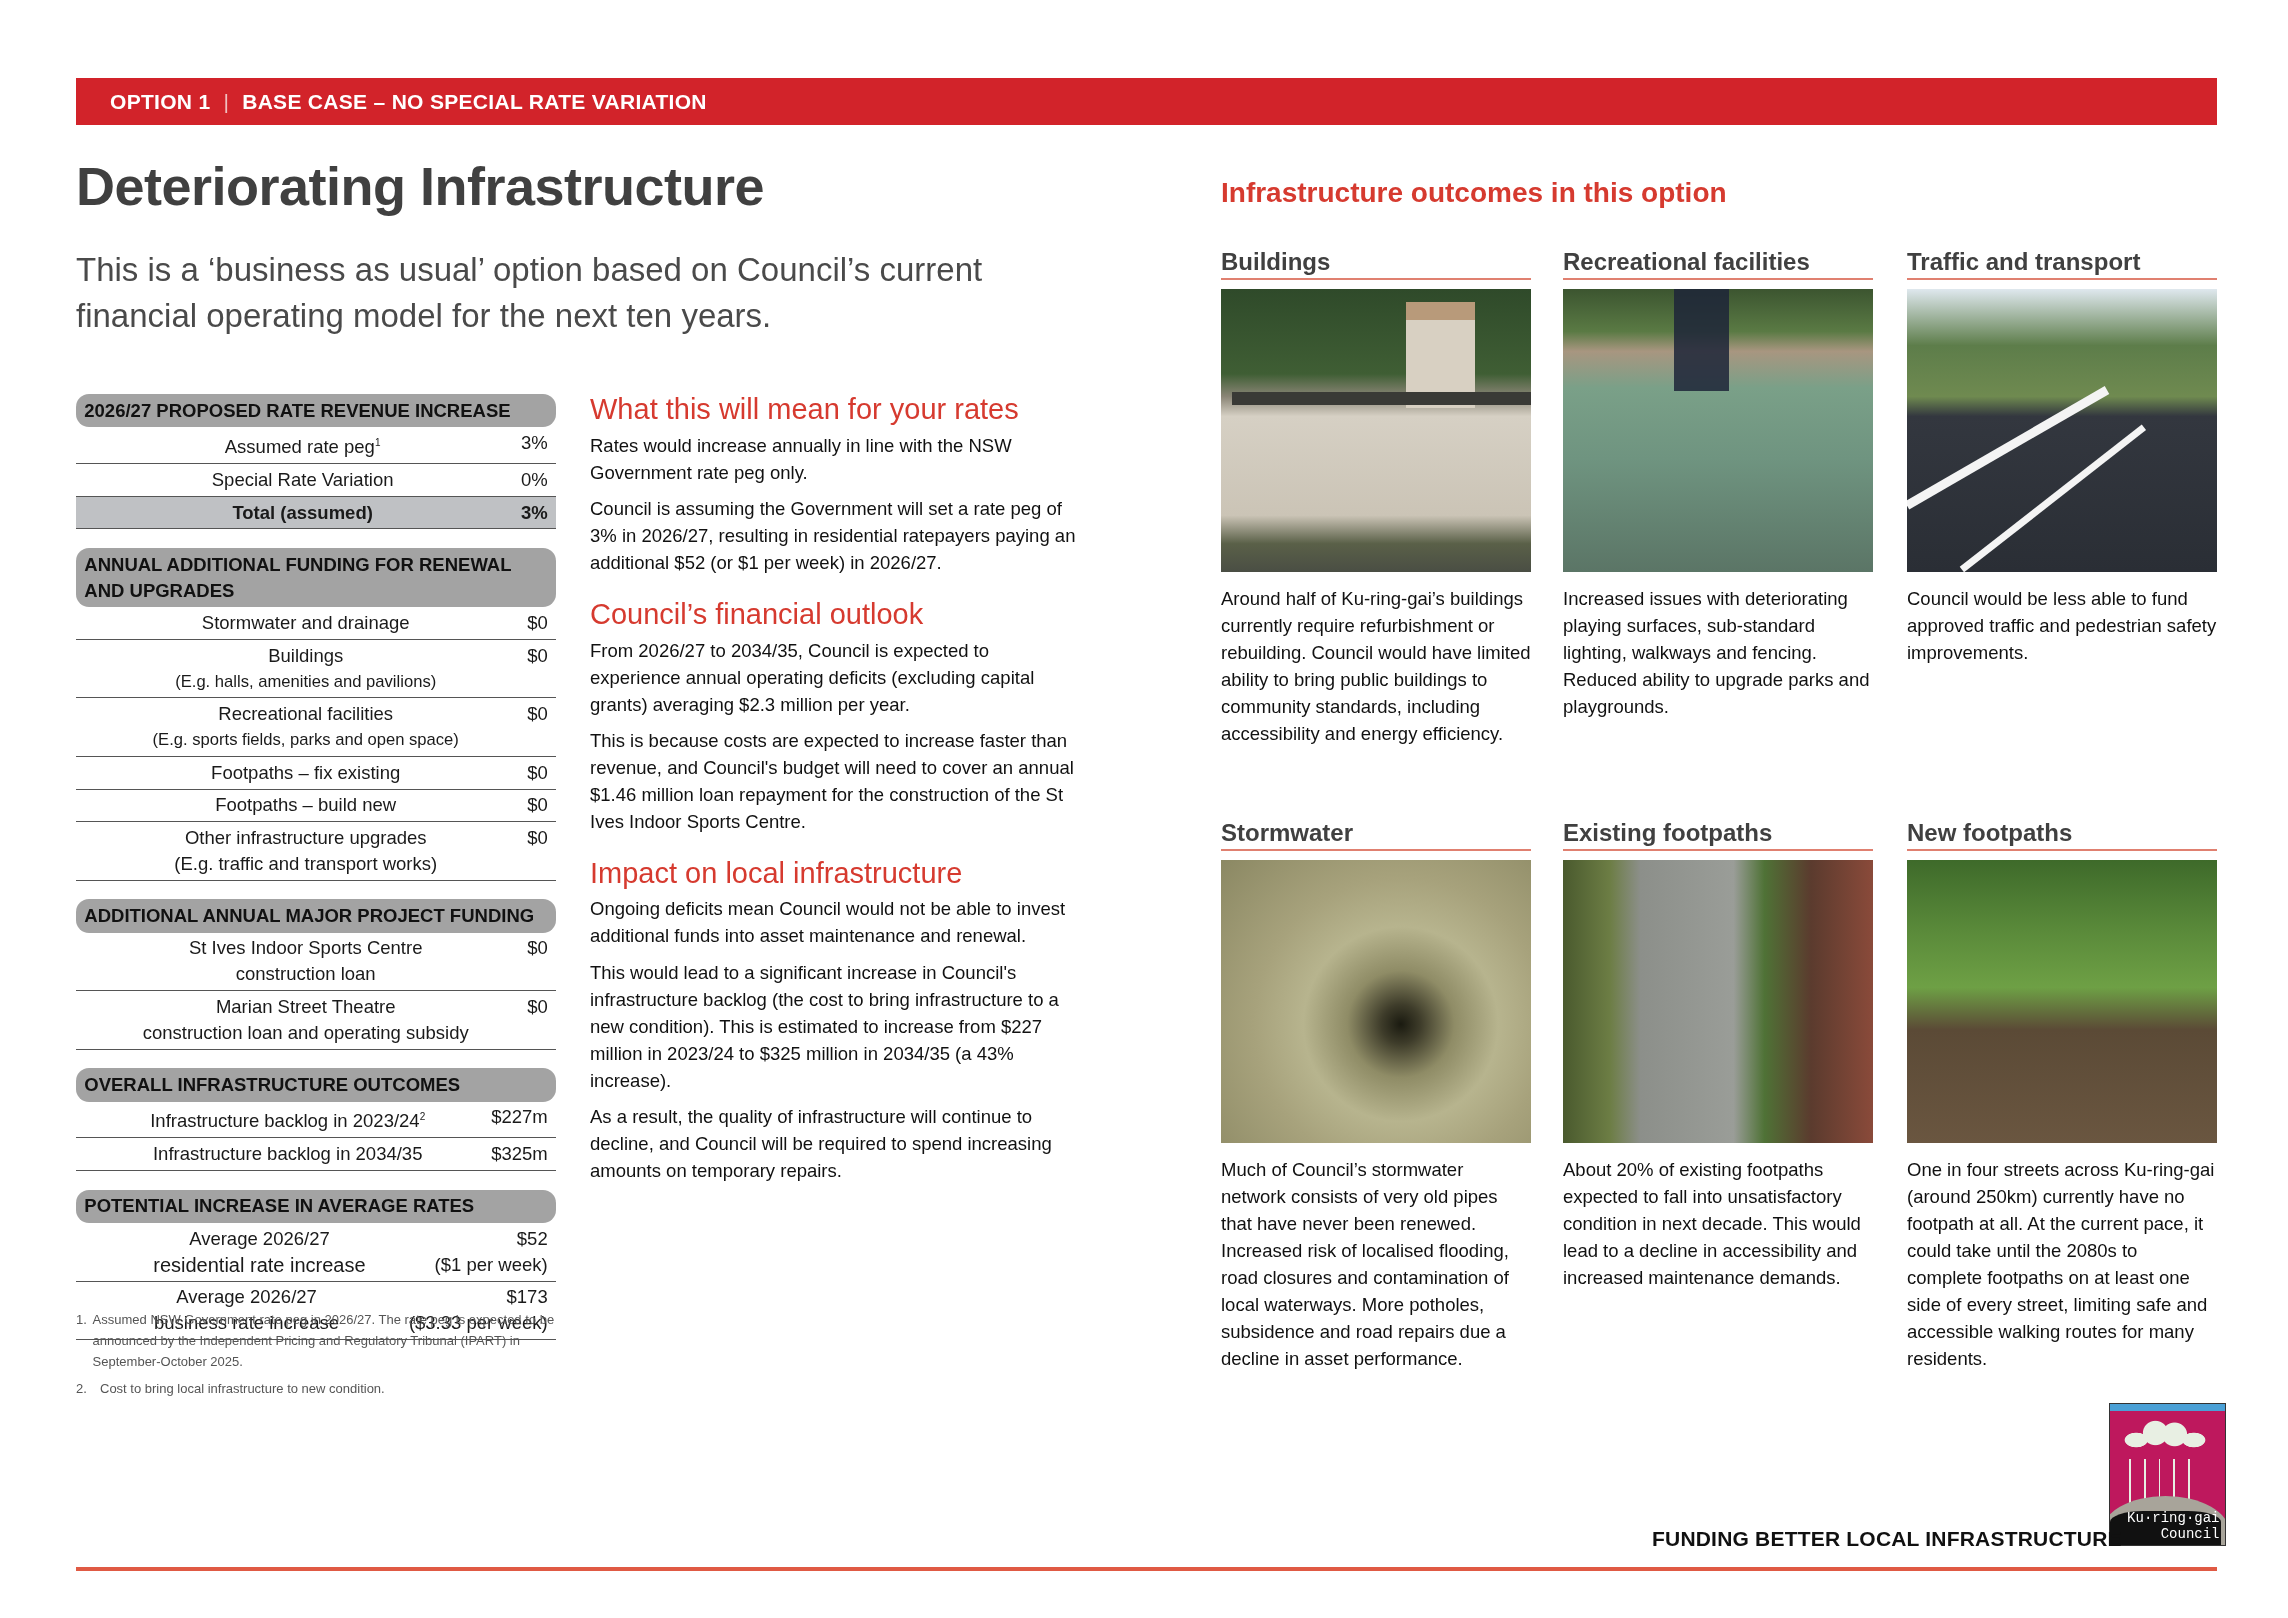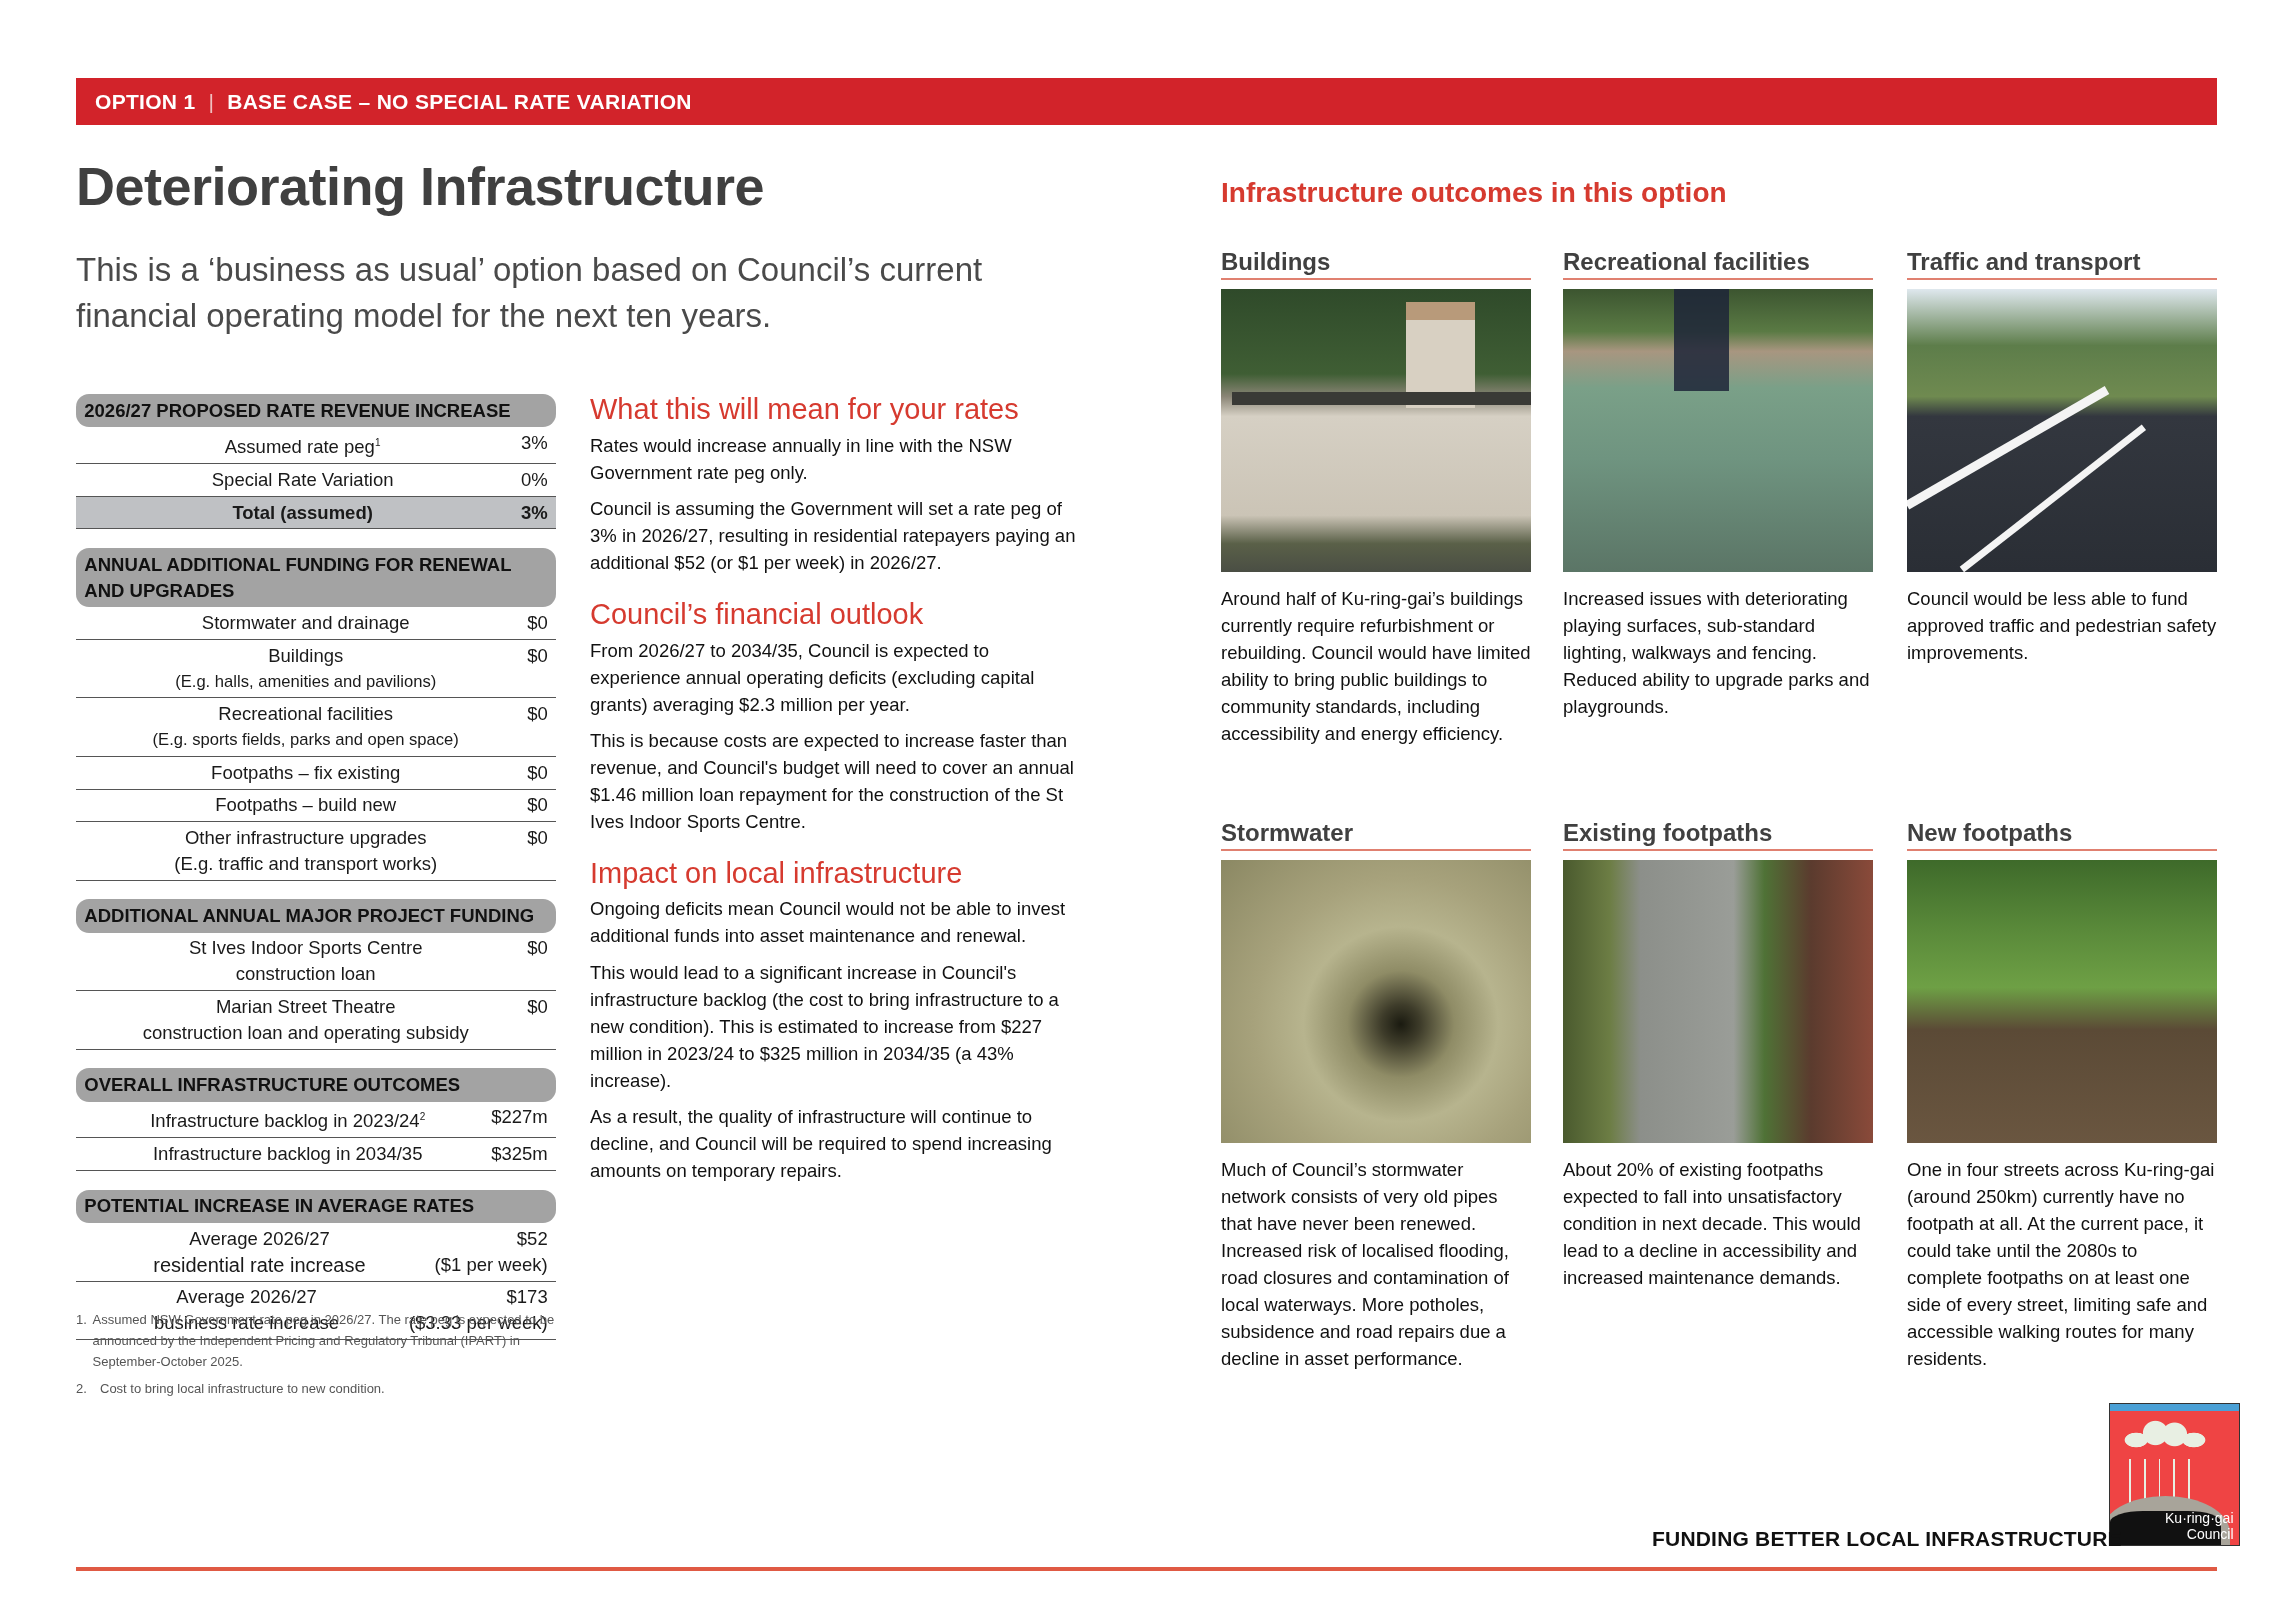--- a/index.html
+++ b/index.html
@@ -1,20 +1,20 @@
 <!DOCTYPE html>
 <html style="font-size:14.8px"><head>
 <meta charset="utf-8">
 <style>
   * { box-sizing: border-box; margin: 0; padding: 0; }
   html, body { width: 2289px; height: 1619px; background: #ffffff; overflow: hidden; }
   body { position: relative; font-family: "Liberation Sans", sans-serif; color: #1a1a1a; }
 
   .banner { position: absolute; left: 76px; top: 78px; width: 2141px; height: 47px; background: #d2232a;
-            color: #fff; font-weight: bold; font-size: 21px; line-height: 47px; padding-left: 19px; letter-spacing: 0.3px; }
+            color: #fff; font-weight: bold; font-size: 21px; line-height: 47px; padding-left: 34px; letter-spacing: 0.3px; }
   .banner .sep { display: inline-block; margin: 0 13px; color: #f0c0c0; font-weight: normal; }
 
   .title { position: absolute; left: 76px; top: 155px; font-size: 54px; font-weight: bold; color: #404040; letter-spacing: -0.5px; text-align: right; }
   .subtitle { position: absolute; left: 76px; top: 247px; width: 923px; font-size: 33px; line-height: 46px; color: #4a4a4a; }
 
   
   .ltable { position: absolute; left: 76px; top: 394px; width: 480px; font-size: 18.5px; }
   .sec-head { background: #a3a3a3; font-weight: bold; padding: 3.7px 8.3px; line-height: 26px; font-size: 18.5px; color: #111; border-radius: 13px; }
   .row { display: flex; justify-content: space-between; align-items: flex-start; padding: 2.8px 8.3px 2.8px 8.3px;
          border-bottom: 1.8px solid #555; line-height: 26px; }
@@ -52,21 +52,21 @@
   .ph-traffic { background: linear-gradient(180deg, #dfe8ee 0%, #5d7d4a 20%, #6f8a50 38%, #33373f 45%, #2a2e35 100%); }
   .ph-traffic .line1 { position: absolute; left: 0; top: 212px; width: 231px; height: 9.2px; background: #f4f4f4; transform: rotate(-30deg); transform-origin: left; }
   .ph-traffic .line2 { position: absolute; left: 55px; top: 277px; width: 231px; height: 7.4px; background: #f4f4f4; transform: rotate(-38deg); transform-origin: left; }
   .ph-storm { background: radial-gradient(circle at 58% 58%, #1a1a10 0%, #3e3c2a 8%, #8f8c66 22%, #b7b48e 40%, #a7a27c 60%, #8b8863 100%); }
   .ph-exfoot { background: linear-gradient(90deg, #4a5a2e 0%, #6c7d44 15%, #8c8f8a 25%, #9a9d98 55%, #4f7236 65%, #5b3b2e 80%, #8a4a3a 100%); }
   .ph-newfoot { background: linear-gradient(180deg, #3e6a2a 0%, #5a8a3a 25%, #6ea045 45%, #5b4a36 60%, #6a5640 100%); }
 
   .footer-text { position: absolute; left: 1652px; top: 1527px; font-size: 21px; font-weight: bold; color: #111; letter-spacing: 0.2px; }
   .footer-line { position: absolute; left: 76px; top: 1567px; width: 2141px; height: 3.7px; background: #e05a44; }
 
-  .logo { position: absolute; left: 2109px; top: 1403px; width: 131px; height: 143px; background: #ef4444; border: 0.9px solid #333; overflow: hidden; }
+  .logo { position: absolute; left: 2109px; top: 1403px; width: 117px; height: 143px; background: #be185d; border: 0.9px solid #333; overflow: hidden; font-family: Liberation Mono, monospace; }
   .logo .sky { height: 7.4px; background: #4aa0d6; }
   .logo .trees { position: absolute; left: 7.4px; top: 14.8px; width: 96px; height: 70px;
                  background: radial-gradient(ellipse at 20% 30%, #e8efe3 0 11px, transparent 12px),
                              radial-gradient(ellipse at 40% 20%, #e8efe3 0 12px, transparent 13px),
                              radial-gradient(ellipse at 60% 22%, #e8efe3 0 12px, transparent 13px),
                              radial-gradient(ellipse at 80% 30%, #e8efe3 0 11px, transparent 12px); }
   .logo .trunks { position: absolute; left: 18.5px; top: 55px; width: 74px; height: 46px;
                   background: repeating-linear-gradient(90deg, #e8efe3 0 1.8px, transparent 1.8px 14.8px); }
   .logo .hill { position: absolute; left: -9.2px; top: 92px; width: 129px; height: 74px; border-radius: 50% 50% 0 0; background: #a8a49a; }
   .logo .base { position: absolute; left: 0; top: 107px; width: 111px; height: 37px; background: #111; border-radius: 30% 30% 0 0; }

